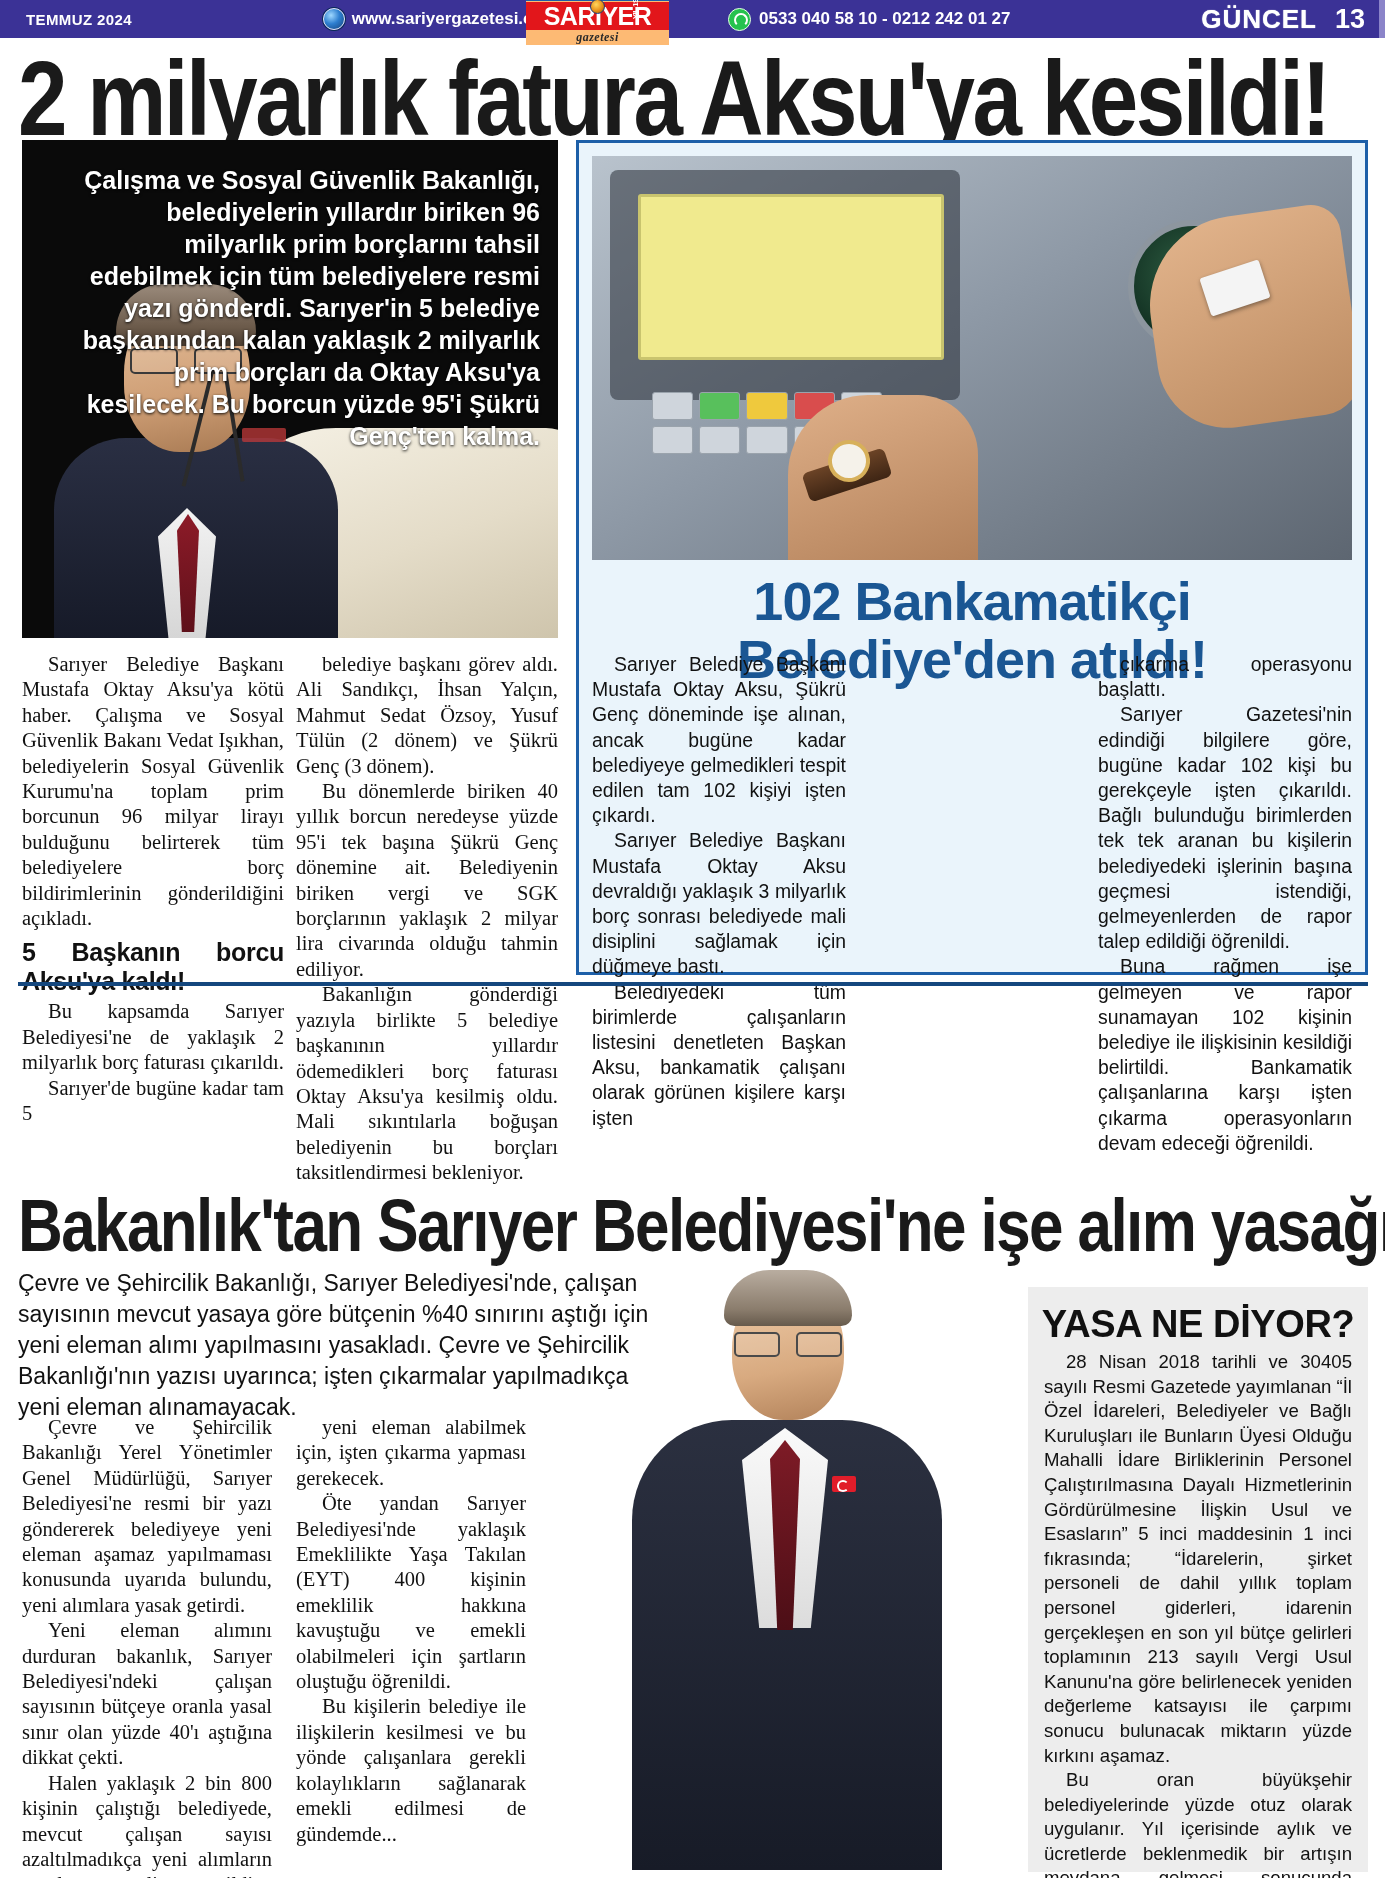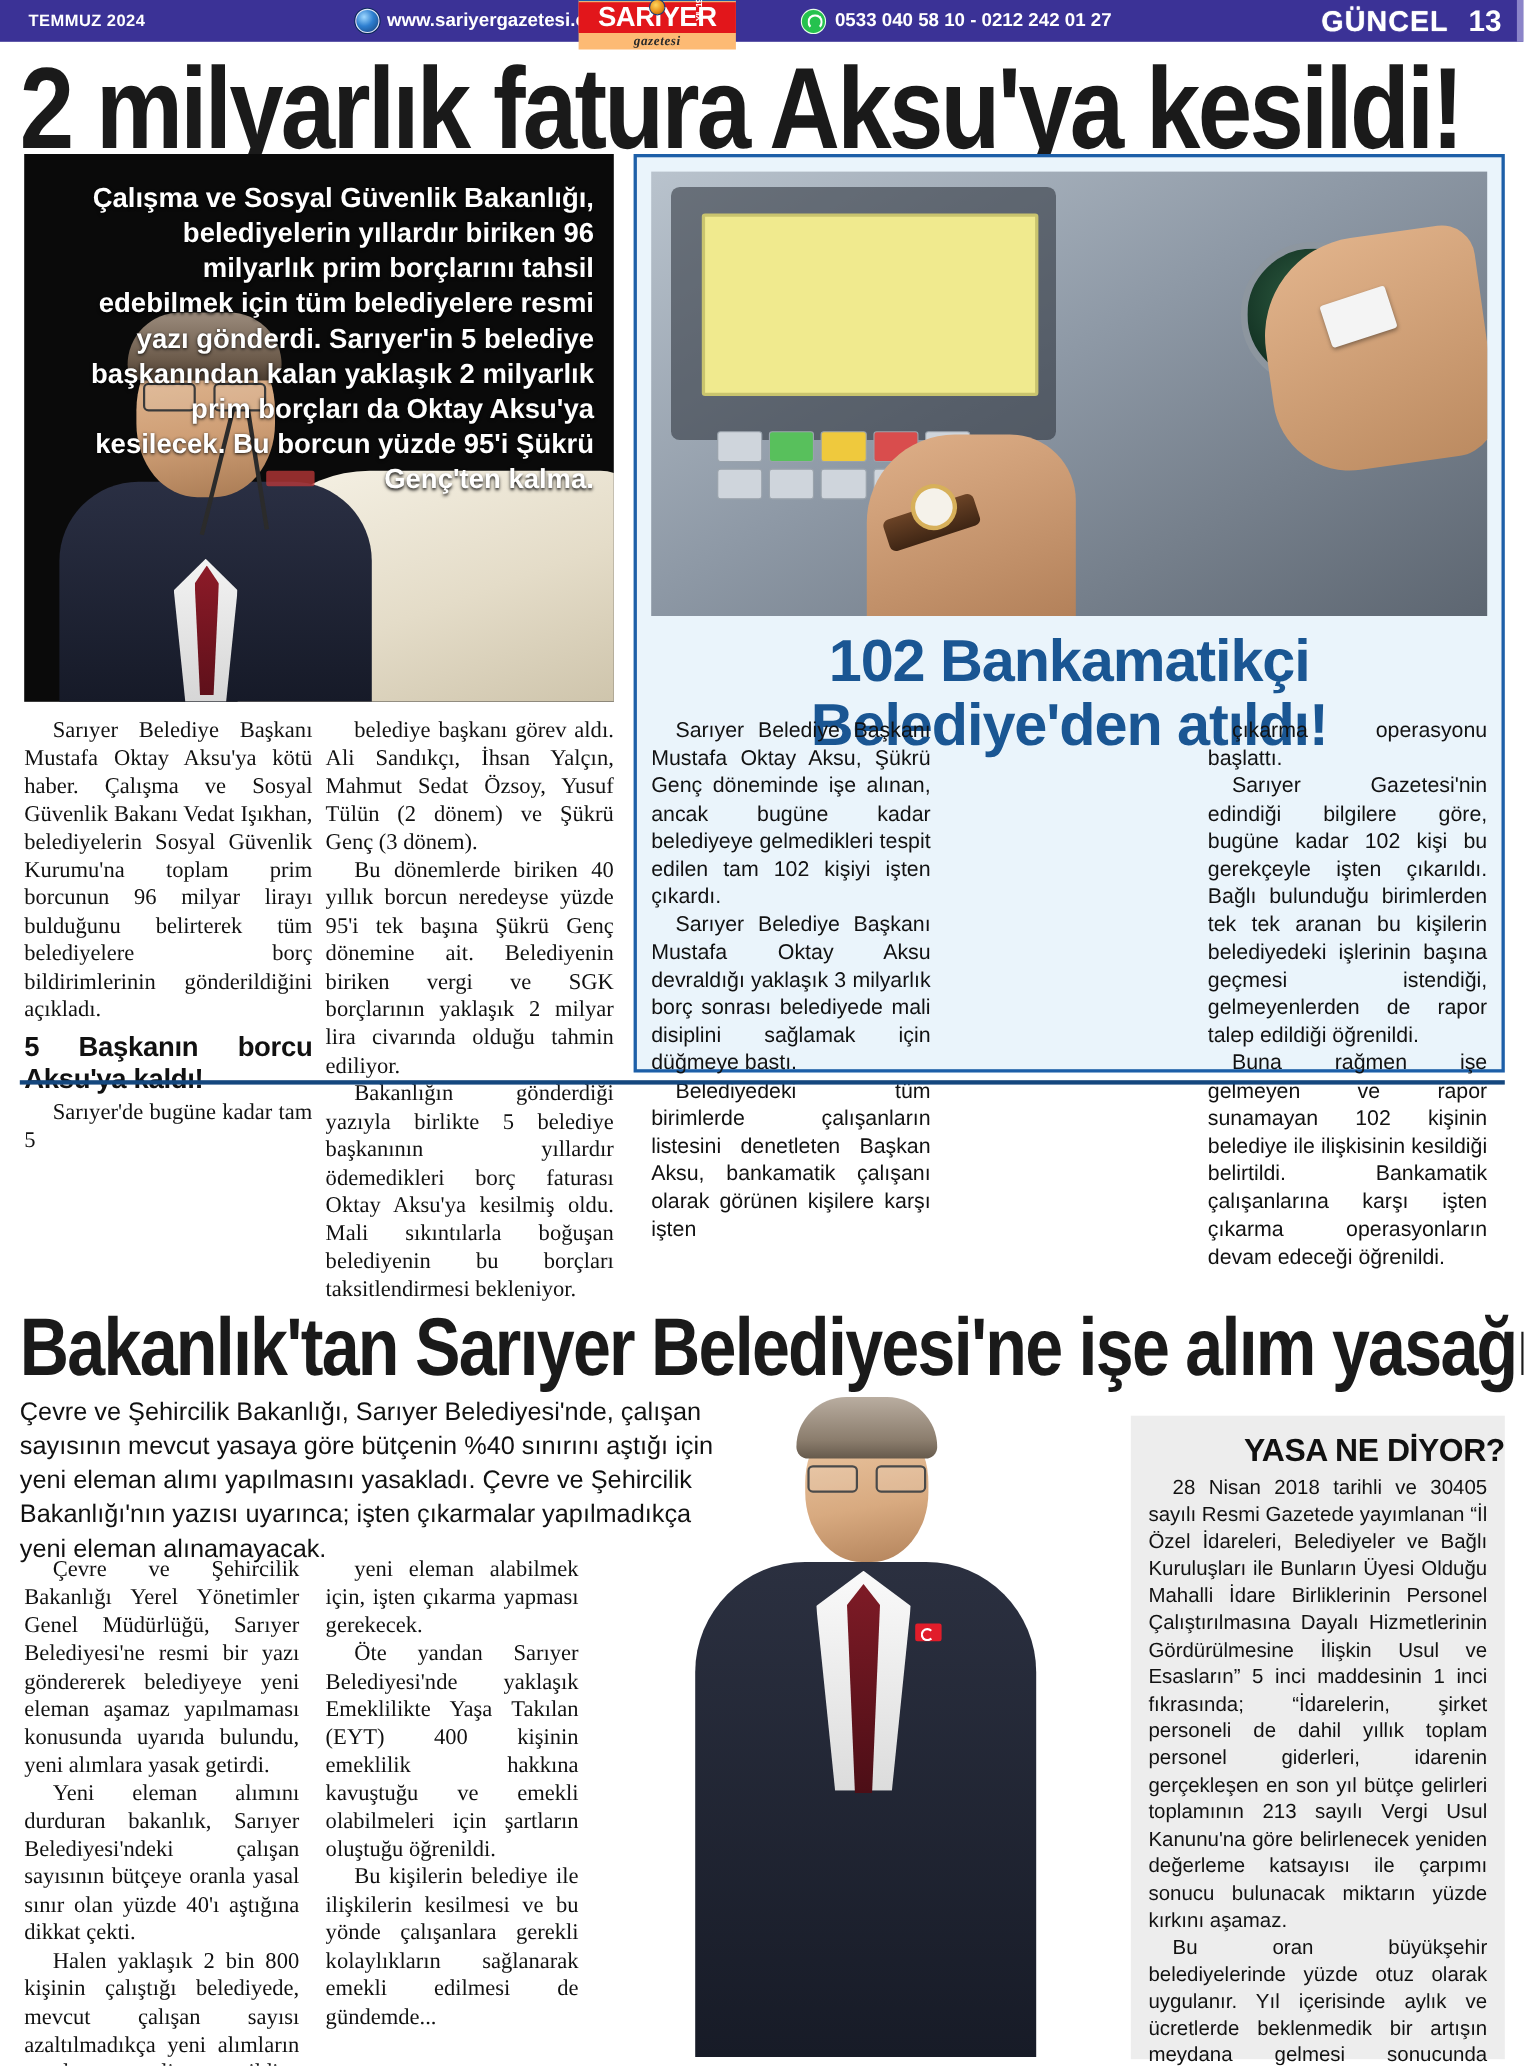--- a/index.html
+++ b/index.html
@@ -322,22 +322,22 @@
     border:2px solid #fff;border-radius:50%;border-right-color:transparent;
   }
 
   
   .yasabox{
     position:absolute;left:1028px;top:1287px;width:340px;height:585px;
     background:#ededed;
   }
   .yasa-title{
     font-family:"Liberation Sans", sans-serif;
-    font-weight:800;font-size:29px;color:#111;letter-spacing:-.4px;
-    margin:16px 0 4px 0;text-align:right;
+    font-weight:800;font-size:38px;color:#111;letter-spacing:-.4px;
+    margin:16px 0 4px 0;text-align:center;
   }
   .yasa-body{
     font-family:"Liberation Sans", sans-serif;
     font-size:18.6px;line-height:24.6px;color:#111;text-align:justify;
     padding:0 16px 0 16px;
   }
   .yasa-body p{margin:0;text-indent:22px;}
 </style>
 </head>
 <body>
@@ -411,20 +411,21 @@
   <div class="atm-hand2"></div>
   <div class="atm-watch"></div>
   <div class="atm-watchface"></div>
 </div>
 
 <div class="headline2">102 Bankamatikçi Belediye'den atıldı!</div>
 
 <div class="serif-col a1c1">
   <p>Sarıyer Belediye Başkanı Mustafa Oktay Aksu'ya kötü haber. Çalışma ve Sosyal Güvenlik Bakanı Vedat Işıkhan, belediyelerin Sosyal Güvenlik Kurumu'na toplam prim borcunun 96 milyar lirayı bulduğunu belirterek tüm belediyelere borç bildirimlerinin gönderildiğini açıkladı.</p>
   <div class="subhead">5 Başkanın borcu Aksu'ya kaldı!</div>
+  <p>Bu kapsamda Sarıyer Belediyesi'ne de yaklaşık 2 milyarlık borç faturası çıkarıldı.</p>
   <p>Sarıyer'de bugüne kadar tam 5</p>
 </div>
 
 <div class="serif-col a1c2">
   <p>belediye başkanı görev aldı. Ali Sandıkçı, İhsan Yalçın, Mahmut Sedat Özsoy, Yusuf Tülün (2 dönem) ve Şükrü Genç (3 dönem).</p>
   <p>Bu dönemlerde biriken 40 yıllık borcun neredeyse yüzde 95'i tek başına Şükrü Genç dönemine ait. Belediyenin biriken vergi ve SGK borçlarının yaklaşık 2 milyar lira civarında olduğu tahmin ediliyor.</p>
   <p>Bakanlığın gönderdiği yazıyla birlikte 5 belediye başkanının yıllardır ödemedikleri borç faturası Oktay Aksu'ya kesilmiş oldu. Mali sıkıntılarla boğuşan belediyenin bu borçları taksitlendirmesi bekleniyor.</p>
 </div>
 
 <div class="sans-col a1c3">

